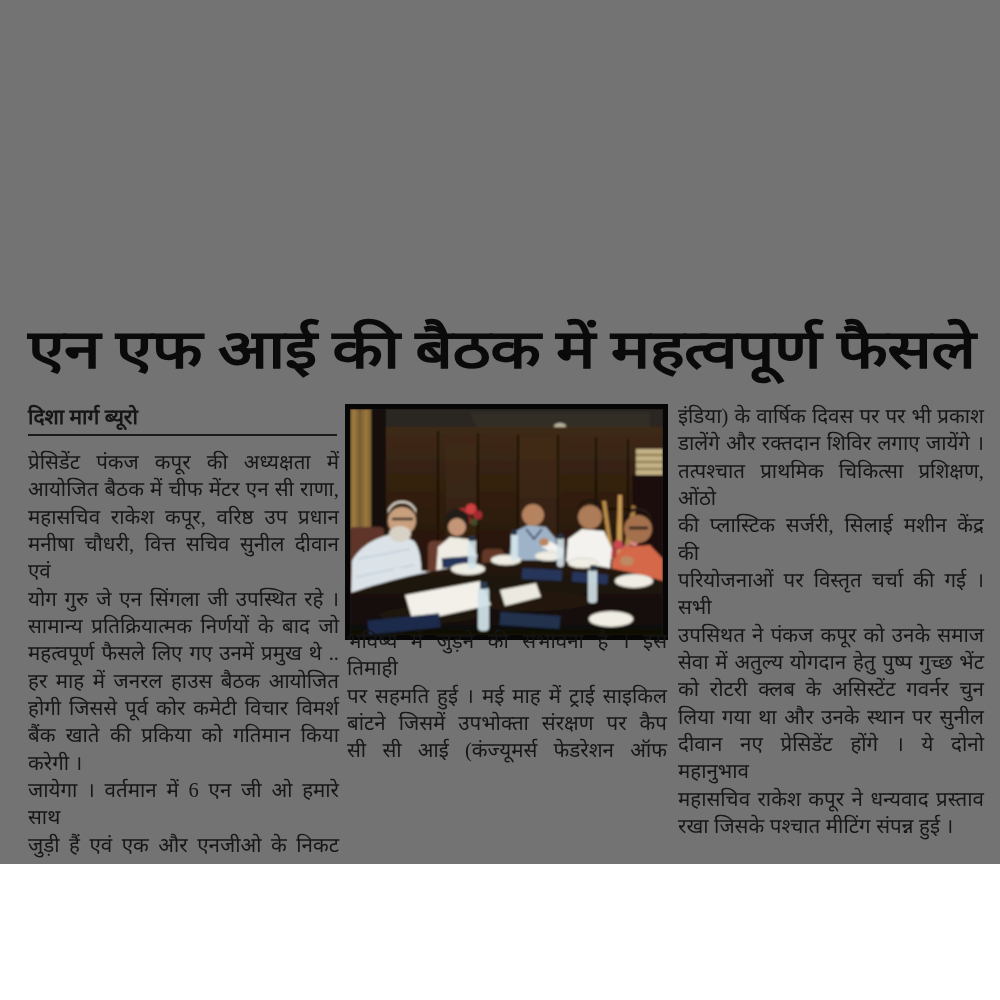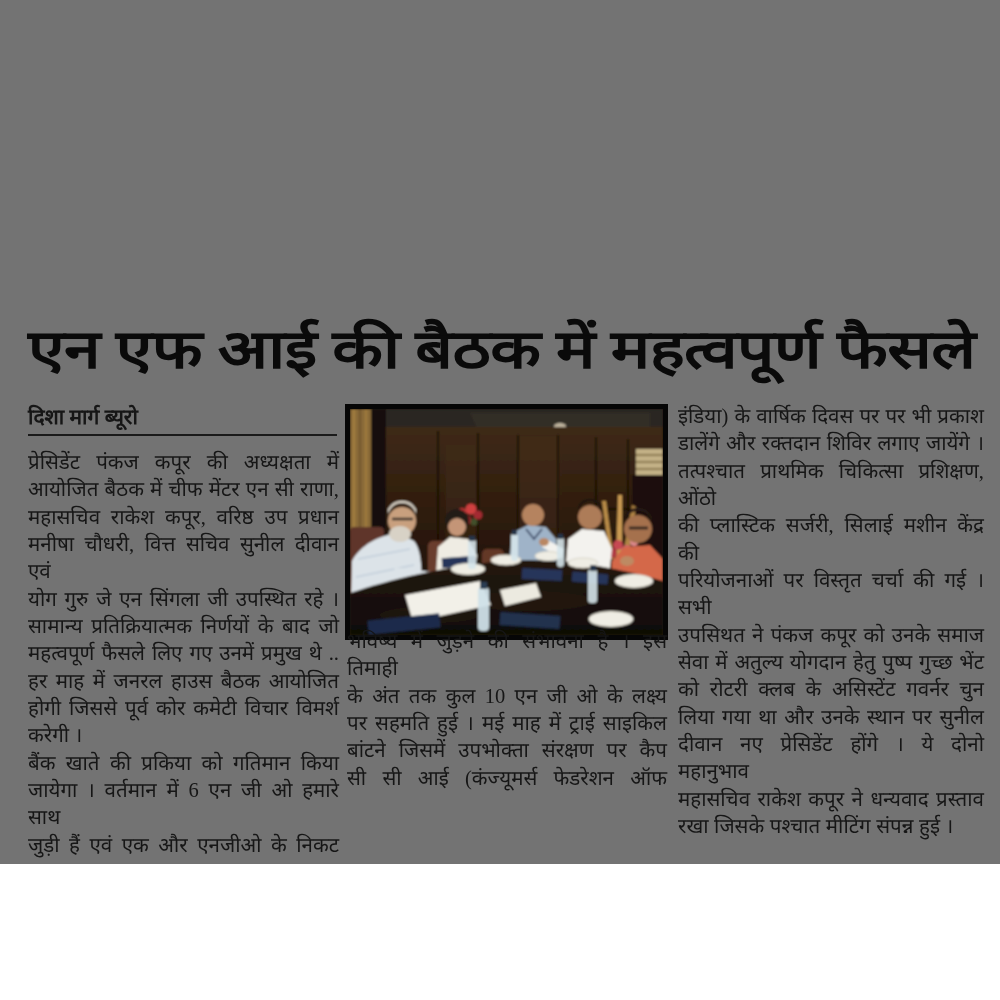--- a/index.html
+++ b/index.html
@@ -65,22 +65,22 @@
   <div class="col col-left">
       <div class="tline">प्रेसिडेंट पंकज कपूर की अध्यक्षता में</div>
       <div class="tline">आयोजित बैठक में चीफ मेंटर एन सी राणा,</div>
       <div class="tline">महासचिव राकेश कपूर, वरिष्ठ उप प्रधान</div>
       <div class="tline">मनीषा चौधरी, वित्त सचिव सुनील दीवान एवं</div>
       <div class="tline">योग गुरु जे एन सिंगला जी उपस्थित रहे ।</div>
       <div class="tline">सामान्य प्रतिक्रियात्मक निर्णयों के बाद जो</div>
       <div class="tline">महत्वपूर्ण फैसले लिए गए उनमें प्रमुख थे ..</div>
       <div class="tline">हर माह में जनरल हाउस बैठक आयोजित</div>
       <div class="tline">होगी जिससे पूर्व कोर कमेटी विचार विमर्श</div>
+      <div class="tline">बैंक खाते की प्रकिया को गतिमान किया</div>
       <div class="tline noj">करेगी ।</div>
-      <div class="tline">बैंक खाते की प्रकिया को गतिमान किया</div>
       <div class="tline">जायेगा । वर्तमान में 6 एन जी ओ हमारे साथ</div>
       <div class="tline">जुड़ी हैं एवं एक और एनजीओ के निकट</div>
     </div>
 
   <div class="photo-frame">
     <svg width="313" height="226" viewBox="0 0 313 226">
       <defs>
         <filter id="soft" x="-5%" y="-5%" width="110%" height="110%">
             <feGaussianBlur stdDeviation="1.1"></feGaussianBlur>
           </filter>
@@ -237,21 +237,20 @@
             <rect x="130" y="173" width="7" height="7" fill="#2a3c52"></rect>
           <rect x="238" y="160" width="9" height="34" rx="3" fill="#d5e4ea" opacity="0.9"></rect>
             <rect x="240" y="156" width="6" height="6" fill="#26364a"></rect>
         </g>
       </g>
     </svg>
   </div>
 
   <div class="col col-mid">
       <div class="tline">भविष्य में जुड़ने की संभावना है । इस तिमाही</div>
-      <div class="tline">के अंत तक कुल 10 एन जी ओ के लक्ष्य</div>
       <div class="tline">पर सहमति हुई । मई माह में ट्राई साइकिल</div>
       <div class="tline">बांटने जिसमें उपभोक्ता संरक्षण पर कैप</div>
       <div class="tline">सी सी आई (कंज्यूमर्स फेडरेशन ऑफ</div>
     </div>
 
   <div class="col col-right">
       <div class="tline">इंडिया) के वार्षिक दिवस पर पर भी प्रकाश</div>
       <div class="tline">डालेंगे और रक्तदान शिविर लगाए जायेंगे ।</div>
       <div class="tline">तत्पश्चात प्राथमिक चिकित्सा प्रशिक्षण, ओंठो</div>
       <div class="tline">की प्लास्टिक सर्जरी, सिलाई मशीन केंद्र की</div>

